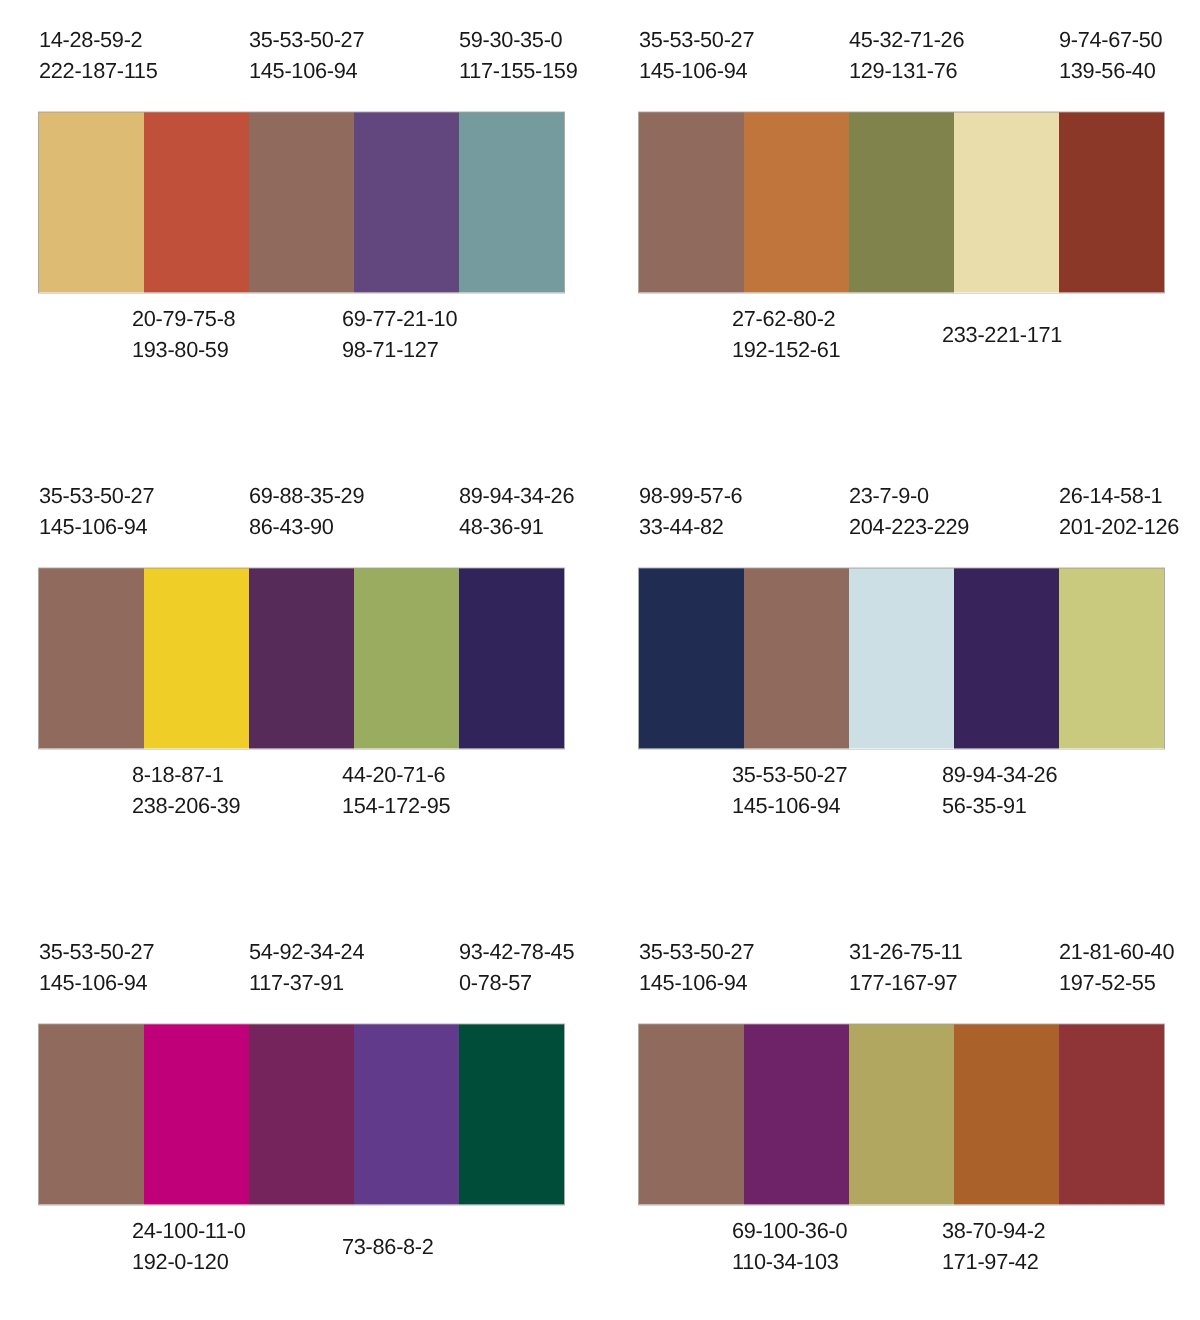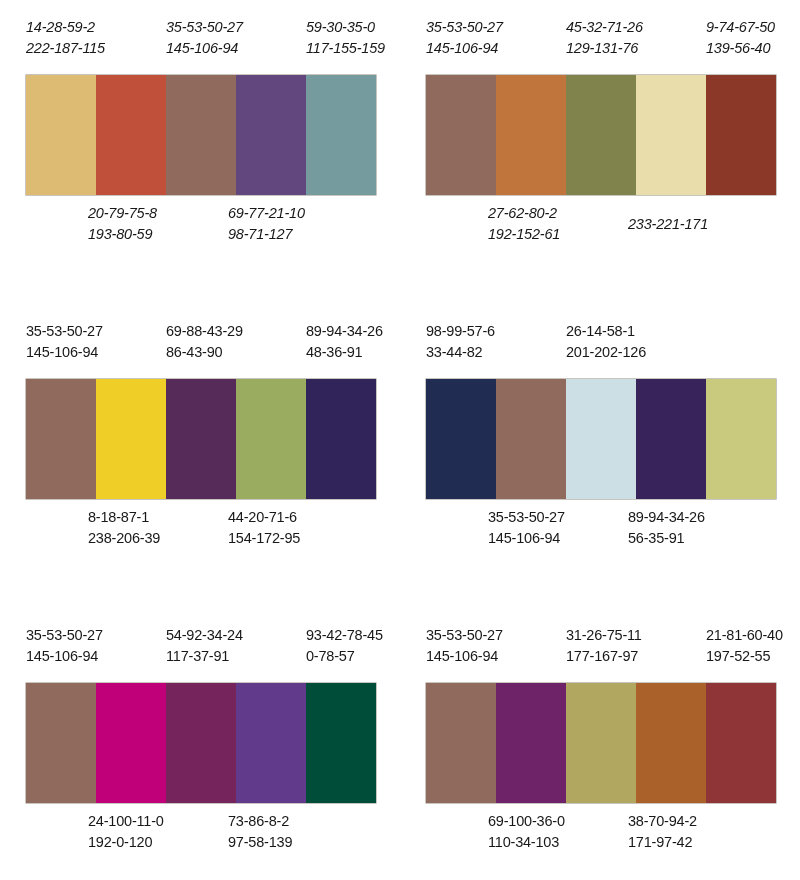--- a/index.html
+++ b/index.html
@@ -26,21 +26,21 @@
     position: absolute;
     width: 400px;
     height: 293px;
   }
 
   
   .col-left  { left: 0px; }
   .col-right { left: 400px; }
 
   
-  .row-1 { top: 0px; font-style: italic; }
+  .row-1 { top: 0px; }
   .row-2 { top: 304px; }
   .row-3 { top: 608px; }
 
   .label-row {
     position: absolute;
     left: 26px;
     width: 350px;
     display: flex;
   }
   .label-row.top    { top: 17px; }
@@ -161,21 +161,21 @@
         </div>
       </div>
     </div>
     <div class="palette col-left row-2">
       <div class="label-row top">
         <div class="slot swatch-label">
           <span class="cmyk">35-53-50-27</span>
           <span class="rgb">145-106-94</span>
         </div>
         <div class="slot swatch-label">
-          <span class="cmyk">69-88-43-29</span>
+          <span class="cmyk">69-88-35-29</span>
           <span class="rgb">86-43-90</span>
         </div>
         <div class="slot swatch-label">
           <span class="cmyk">89-94-34-26</span>
           <span class="rgb">48-36-91</span>
         </div>
       </div>
       <div class="bar">
         <div class="swatch" title="35-53-50-27  /  145-106-94" style="background: rgb(145, 106, 94);"></div>
         <div class="swatch" title="8-18-87-1  /  238-206-39" style="background: rgb(238, 206, 39);"></div>
@@ -195,20 +195,24 @@
         </div>
       </div>
     </div>
     <div class="palette col-right row-2">
       <div class="label-row top">
         <div class="slot swatch-label">
           <span class="cmyk">98-99-57-6</span>
           <span class="rgb">33-44-82</span>
         </div>
         <div class="slot swatch-label">
+          <span class="cmyk">23-7-9-0</span>
+          <span class="rgb">204-223-229</span>
+        </div>
+        <div class="slot swatch-label">
           <span class="cmyk">26-14-58-1</span>
           <span class="rgb">201-202-126</span>
         </div>
       </div>
       <div class="bar">
         <div class="swatch" title="98-99-57-6  /  33-44-82" style="background: rgb(33, 44, 82);"></div>
         <div class="swatch" title="35-53-50-27  /  145-106-94" style="background: rgb(145, 106, 94);"></div>
         <div class="swatch" title="23-7-9-0  /  204-223-229" style="background: rgb(204, 223, 229);"></div>
         <div class="swatch" title="89-94-34-26  /  56-35-91" style="background: rgb(56, 35, 91);"></div>
         <div class="swatch" title="26-14-58-1  /  201-202-126" style="background: rgb(201, 202, 126);"></div>
@@ -248,21 +252,20 @@
         <div class="swatch" title="93-42-78-45  /  0-78-57" style="background: rgb(0, 78, 57);"></div>
       </div>
       <div class="label-row bottom">
         <div class="spacer"></div>
         <div class="slot swatch-label">
           <span class="cmyk">24-100-11-0</span>
           <span class="rgb">192-0-120</span>
         </div>
         <div class="slot swatch-label">
           <span class="cmyk">73-86-8-2</span>
-          <span class="rgb">97-58-139</span>
         </div>
       </div>
     </div>
     <div class="palette col-right row-3">
       <div class="label-row top">
         <div class="slot swatch-label">
           <span class="cmyk">35-53-50-27</span>
           <span class="rgb">145-106-94</span>
         </div>
         <div class="slot swatch-label">

